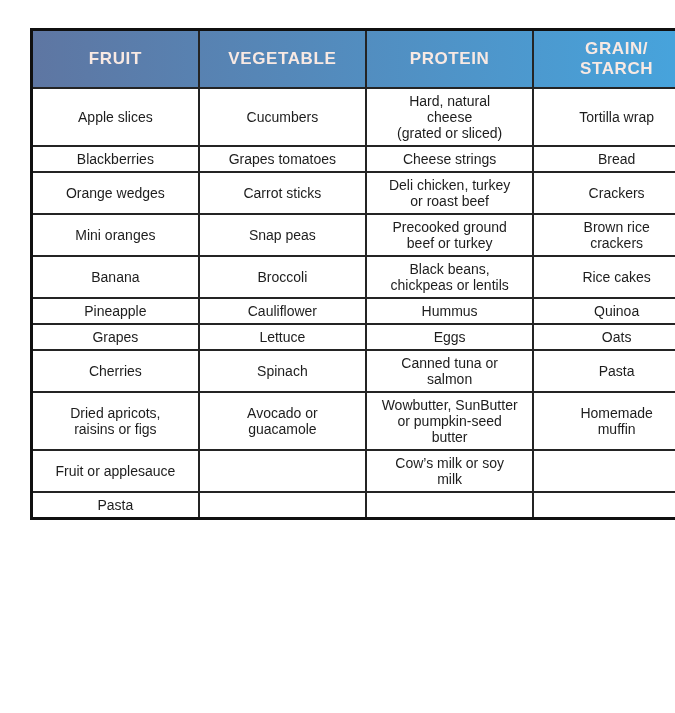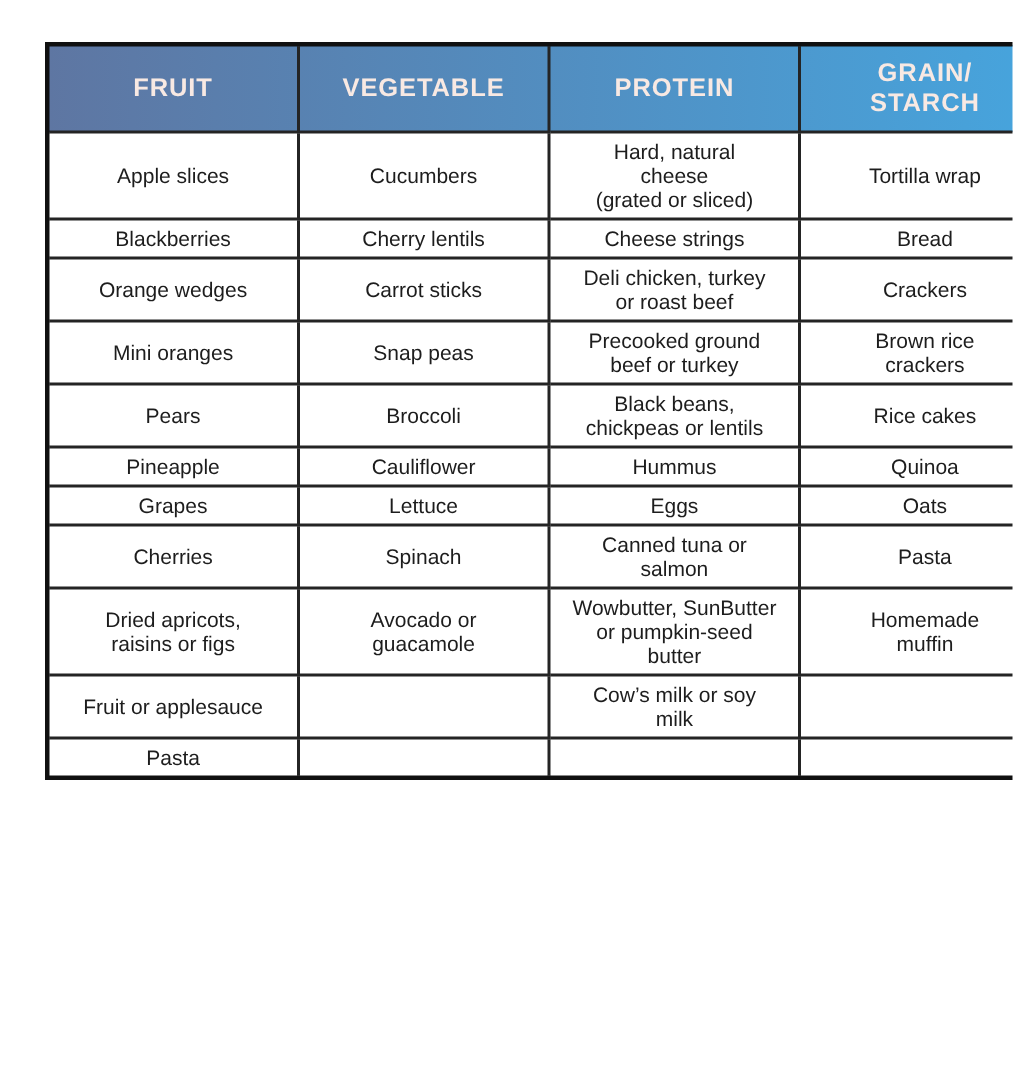--- a/index.html
+++ b/index.html
@@ -75,41 +75,41 @@
       <tr data-name="table-row">
         <td data-name="table-cell">Apple slices</td>
         <td data-name="table-cell">Cucumbers</td>
         <td data-name="table-cell">Hard, natural
 cheese
 (grated or sliced)</td>
         <td data-name="table-cell">Tortilla wrap</td>
       </tr>
       <tr data-name="table-row">
         <td data-name="table-cell">Blackberries</td>
-        <td data-name="table-cell">Cherry lentils</td>
+        <td data-name="table-cell">Grapes tomatoes</td>
         <td data-name="table-cell">Cheese strings</td>
         <td data-name="table-cell">Bread</td>
       </tr>
       <tr data-name="table-row">
         <td data-name="table-cell">Orange wedges</td>
         <td data-name="table-cell">Carrot sticks</td>
         <td data-name="table-cell">Deli chicken, turkey
 or roast beef</td>
         <td data-name="table-cell">Crackers</td>
       </tr>
       <tr data-name="table-row">
         <td data-name="table-cell">Mini oranges</td>
         <td data-name="table-cell">Snap peas</td>
         <td data-name="table-cell">Precooked ground
 beef or turkey</td>
         <td data-name="table-cell">Brown rice
 crackers</td>
       </tr>
       <tr data-name="table-row">
-        <td data-name="table-cell">Pears</td>
+        <td data-name="table-cell">Banana</td>
         <td data-name="table-cell">Broccoli</td>
         <td data-name="table-cell">Black beans,
 chickpeas or lentils</td>
         <td data-name="table-cell">Rice cakes</td>
       </tr>
       <tr data-name="table-row">
         <td data-name="table-cell">Pineapple</td>
         <td data-name="table-cell">Cauliflower</td>
         <td data-name="table-cell">Hummus</td>
         <td data-name="table-cell">Quinoa</td>

